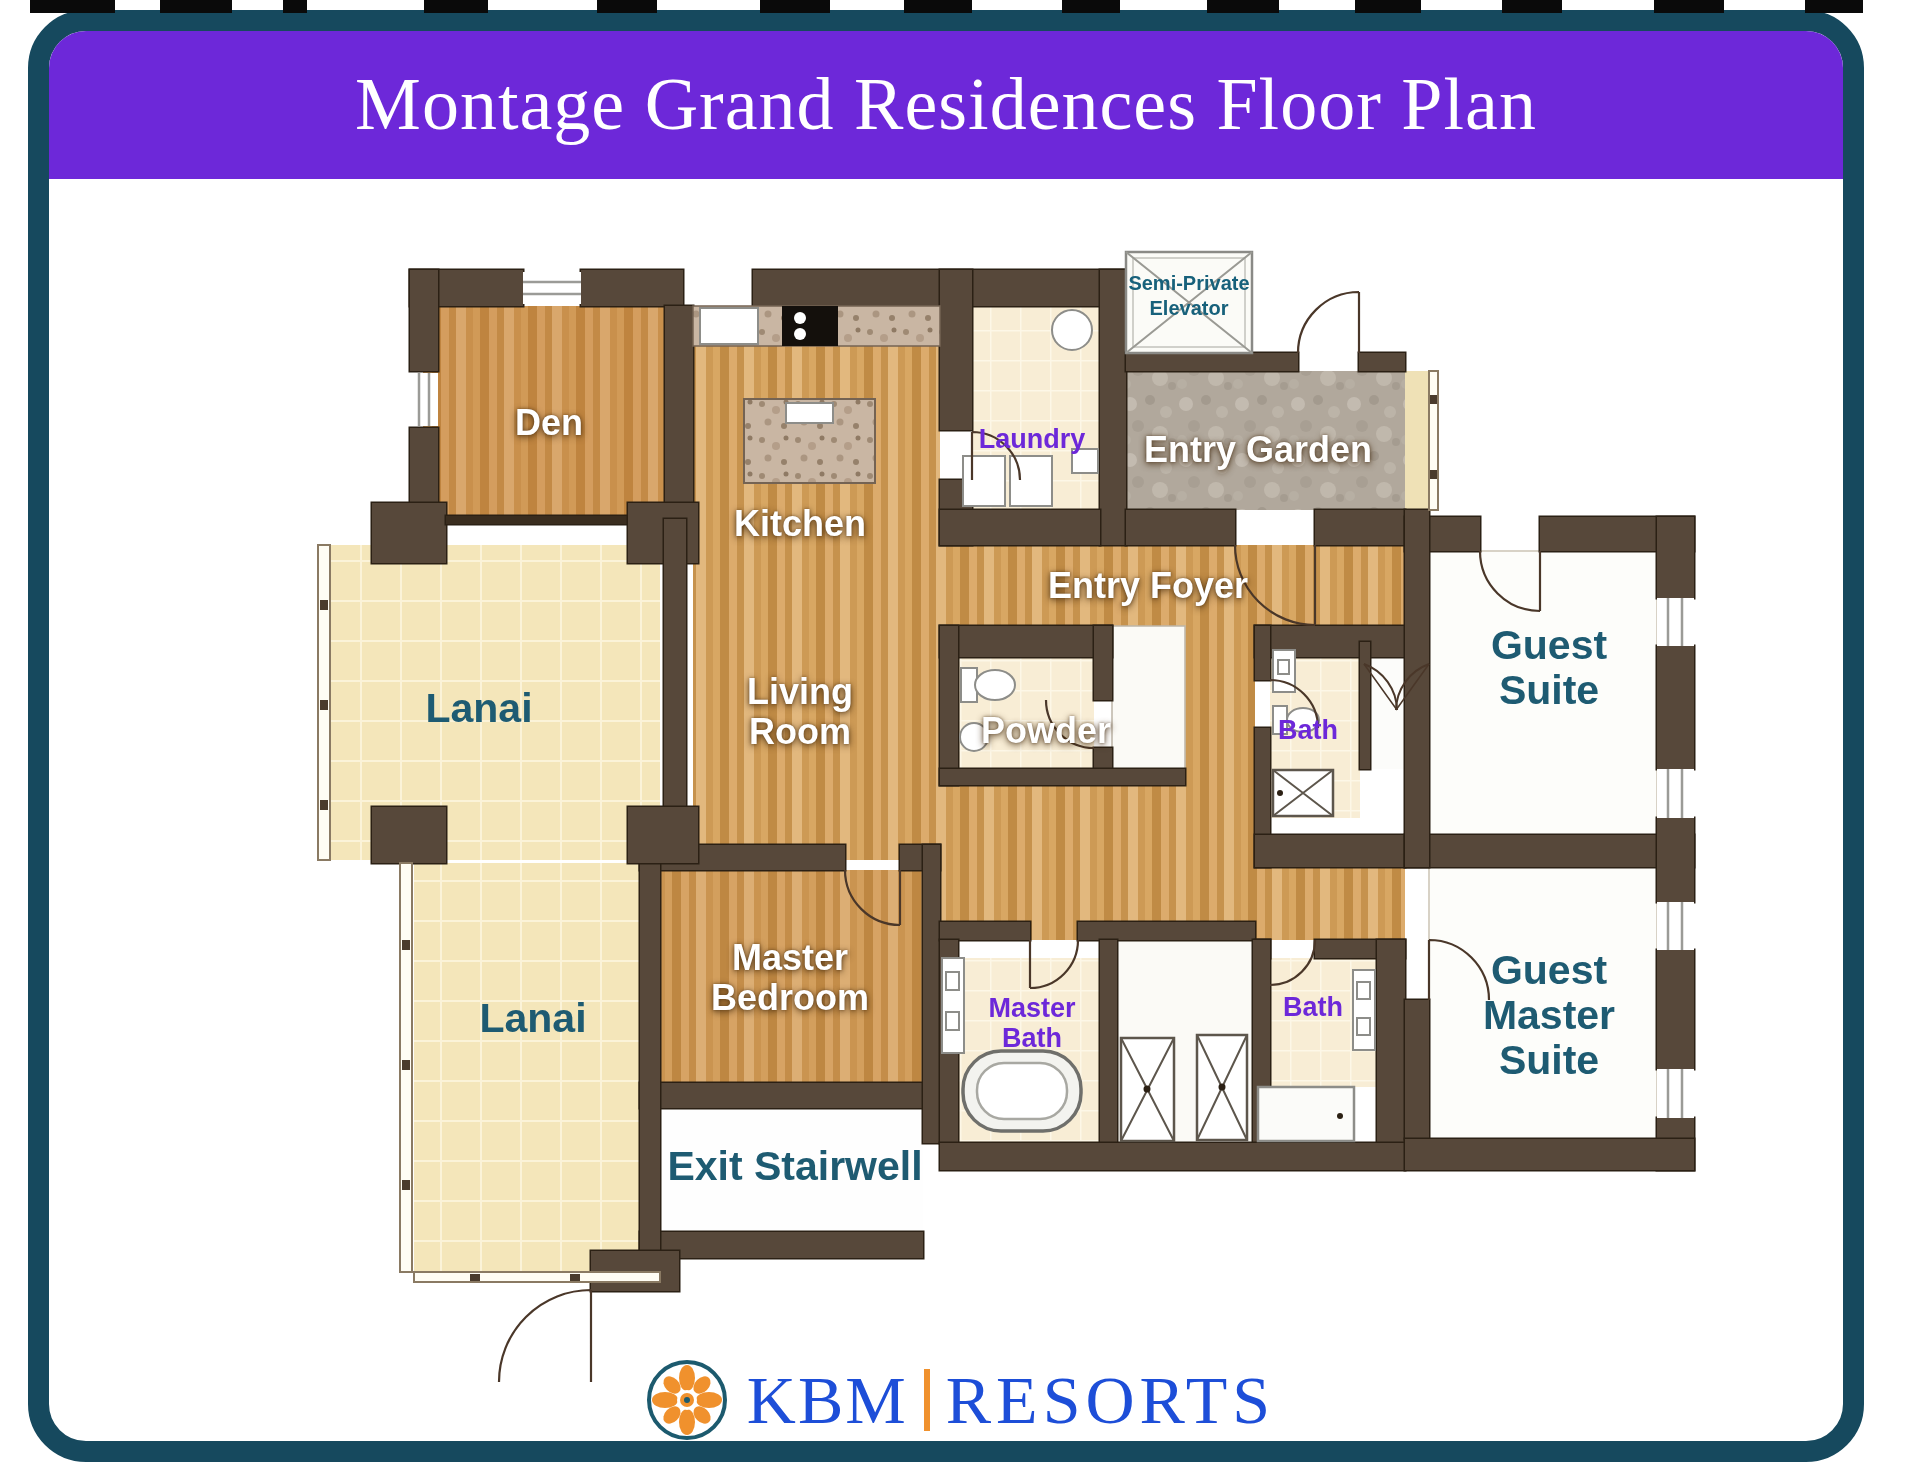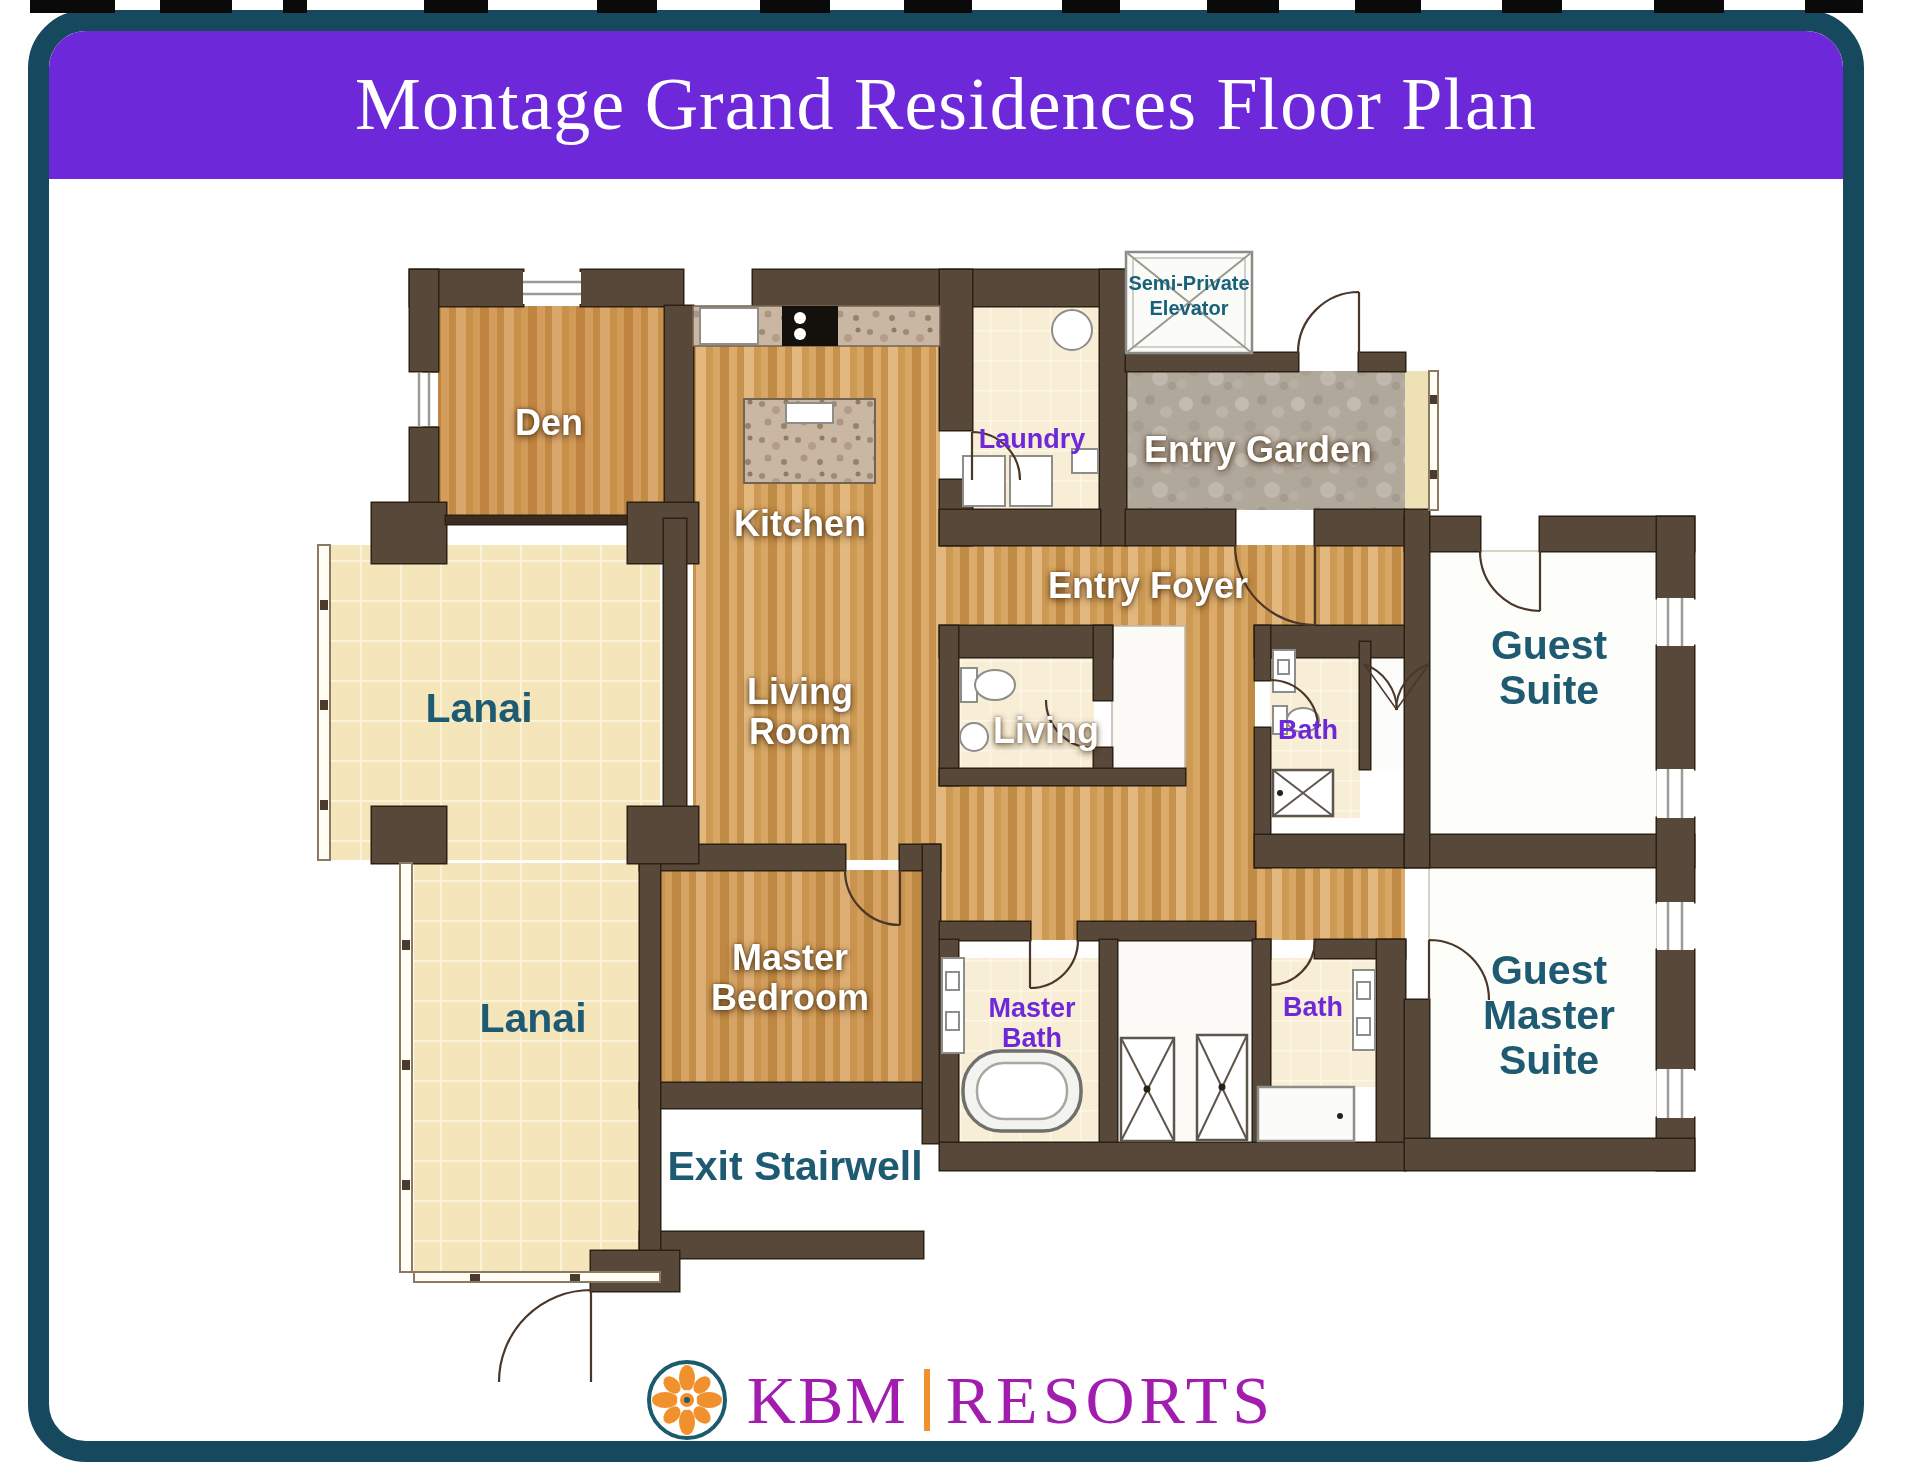--- a/index.html
+++ b/index.html
@@ -35,21 +35,21 @@
     text-shadow:0 2px 7px rgba(66,40,12,.85),0 0 3px rgba(66,40,12,.55);}
   .lbl.teal{color:#1e5b72;font-size:41px;}
   .lbl.teal-sm{color:#6d28d9;font-size:27px;}
   .lbl.teal-xs{color:#17617b;font-size:20px;line-height:1.25;}
   
   .footer{
     position:absolute;left:0;top:1352px;width:1920px;height:96px;z-index:4;
     display:flex;align-items:center;justify-content:center;
   }
   .brand-kbm,.brand-resorts{
-    font-family:"Liberation Serif",serif;color:#a21caf;font-size:68px;line-height:1;
+    font-family:"Liberation Serif",serif;color:#1d4ed8;font-size:68px;line-height:1;
   }
   .brand-kbm{margin-left:18px;letter-spacing:2px;}
   .brand-resorts{letter-spacing:5px;}
   .brand-divider{width:6px;height:62px;background:#f0912d;margin:0 16px;}
   .unit-code{
     color:#16495e;font-size:64px;font-weight:bold;letter-spacing:1px;margin-left:42px;line-height:1;
   }
 </style>
 </head>
 <body>
@@ -358,21 +358,21 @@
   </g>
 </svg>
 
 <div class="lbl white" style="left:549px;top:423px;">Den</div>
 <div class="lbl white" style="left:800px;top:524px;">Kitchen</div>
 <div class="lbl teal-sm" style="left:1032px;top:440px;">Laundry</div>
 <div class="lbl teal-xs" style="left:1189px;top:296px;width:140px;">Semi-Private Elevator</div>
 <div class="lbl white" style="left:1258px;top:450px;">Entry Garden</div>
 <div class="lbl white" style="left:1148px;top:586px;">Entry Foyer</div>
 <div class="lbl white" style="left:800px;top:712px;width:150px;">Living Room</div>
-<div class="lbl white" style="left:1046px;top:731px;">Living</div>
+<div class="lbl white" style="left:1046px;top:731px;">Powder</div>
 <div class="lbl teal" style="left:479px;top:709px;">Lanai</div>
 <div class="lbl teal" style="left:533px;top:1019px;">Lanai</div>
 <div class="lbl teal-sm" style="left:1308px;top:731px;">Bath</div>
 <div class="lbl teal" style="left:1549px;top:668px;width:150px;">Guest Suite</div>
 <div class="lbl white" style="left:790px;top:978px;width:210px;">Master Bedroom</div>
 <div class="lbl teal-sm" style="left:1032px;top:1024px;width:130px;text-align:center;">Master Bath</div>
 <div class="lbl teal-sm" style="left:1313px;top:1008px;">Bath</div>
 <div class="lbl teal" style="left:1549px;top:1016px;width:170px;">Guest Master Suite</div>
 <div class="lbl teal" style="left:795px;top:1167px;">Exit Stairwell</div>
 

